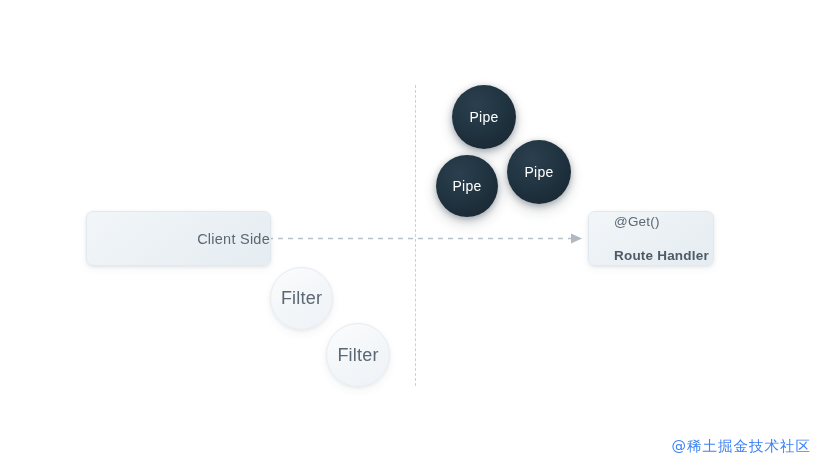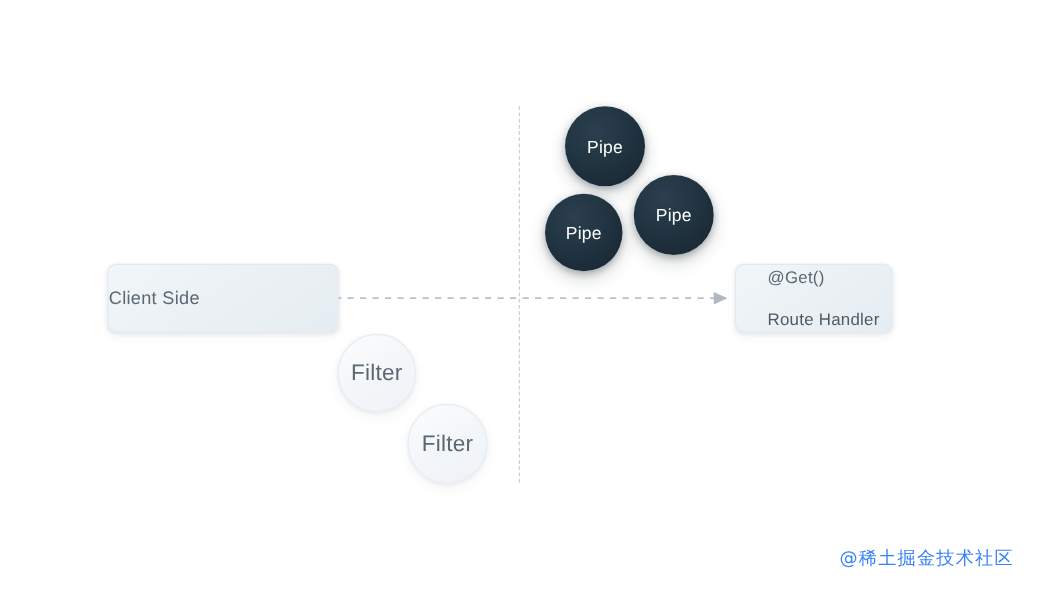--- a/index.html
+++ b/index.html
@@ -28,21 +28,21 @@
     flex-direction: column;
     align-items: flex-start;
     justify-content: center;
     color: #5b6873;
   }
   #client-side-box {
     left: 86px;
     top: 211px;
     width: 185px;
     height: 55px;
-    align-items: flex-start;
+    align-items: flex-end;
   }
   #client-side-label {
     font-size: 14.5px;
     letter-spacing: 0.25px;
     color: #5b6873;
   }
   #route-handler-box {
     left: 588px;
     top: 211px;
     width: 126px;
@@ -52,21 +52,21 @@
   }
   #route-handler-box .line1 {
     font-size: 13.5px;
     line-height: 17px;
     color: #5b6873;
     letter-spacing: 0.2px;
   }
   #route-handler-box .line2 {
     font-size: 13.5px;
     line-height: 18px;
-    font-weight: normal;
+    font-weight: bold;
     color: #4e5b66;
     letter-spacing: 0.2px;
   }
 
   
   #vertical-divider {
     position: absolute;
     left: 415px;
     top: 85px;
     width: 0;

